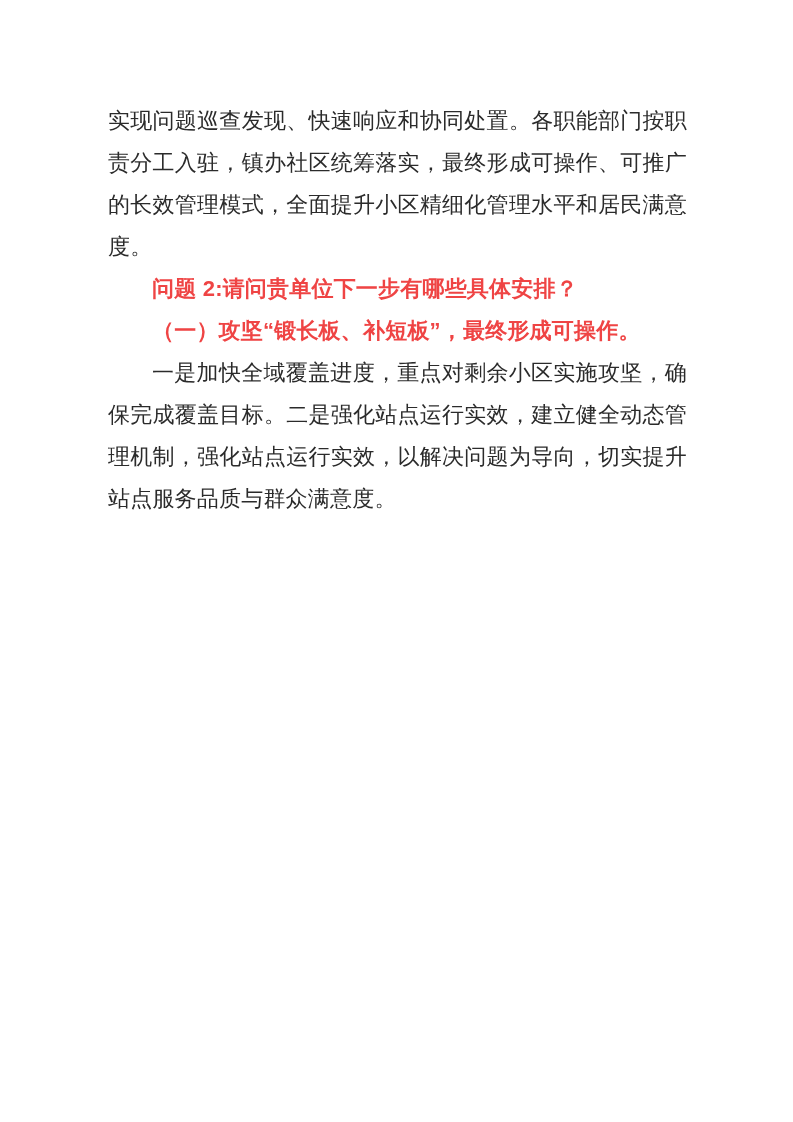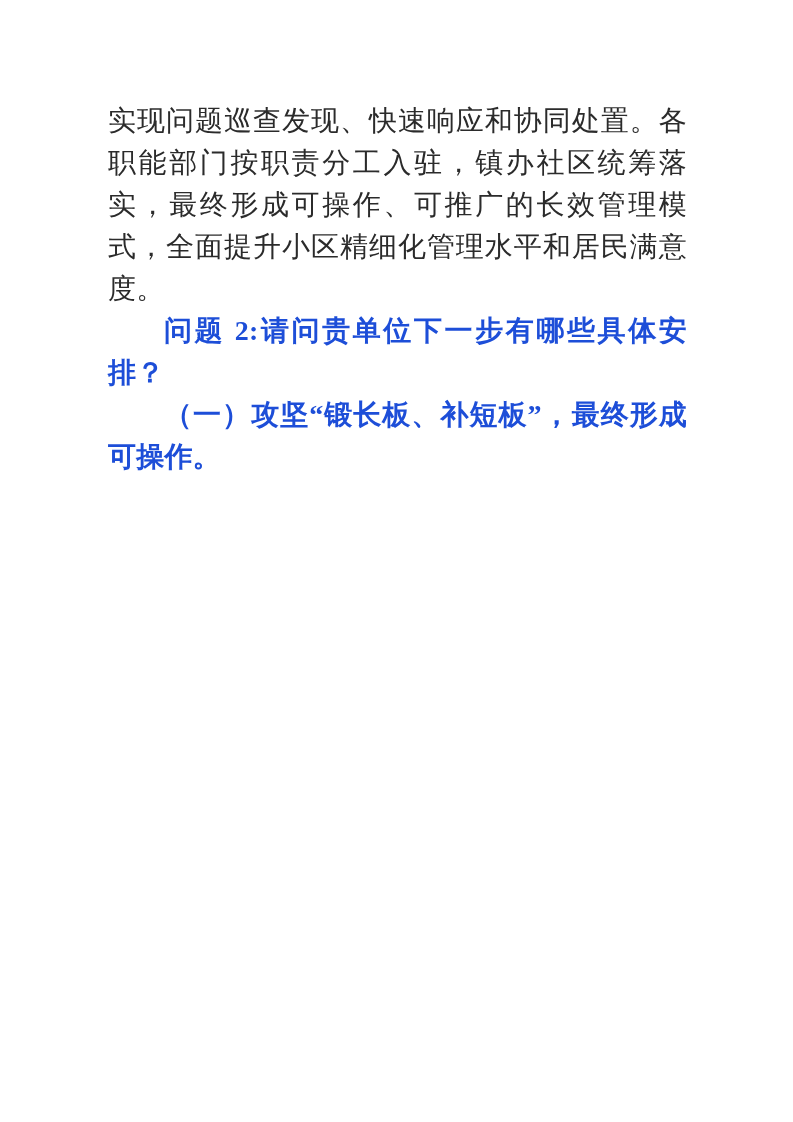--- a/index.html
+++ b/index.html
@@ -12,42 +12,43 @@
     width: 793px;
     height: 1122px;
     background: #ffffff;
     overflow: hidden;
   }
   .doc {
     box-sizing: border-box;
     width: 100%;
     height: 100%;
     padding: 100px 106px 40px 108px;
-    font-family: Liberation Serif, serif;
-    font-size: 28px;
+    font-family: Liberation Sans, sans-serif;
+    font-size: 22px;
     line-height: 42px;
     color: #2b2b2b;
     text-align: justify;
     text-justify: inter-ideograph;
     letter-spacing: 0.2px;
   }
   .para {
     margin: 0;
     text-indent: 2em;
   }
   .para.continuation {
     text-indent: 0;
   }
   .para.heading {
     font-weight: bold;
-    color: #1d4ed8;
+    color: #ef4444;
   }
 </style>
 </head>
 <body>
 
 <div class="page">
   <main class="doc" id="doc-body">
       <p class="para body continuation">实现问题巡查发现、快速响应和协同处置。各职能部门按职责分工入驻，镇办社区统筹落实，最终形成可操作、可推广的长效管理模式，全面提升小区精细化管理水平和居民满意度。</p>
       <p class="para heading">问题 2:请问贵单位下一步有哪些具体安排？</p>
       <p class="para heading">（一）攻坚“锻长板、补短板”，最终形成可操作。</p>
+      <p class="para body">一是加快全域覆盖进度，重点对剩余小区实施攻坚，确保完成覆盖目标。二是强化站点运行实效，建立健全动态管理机制，强化站点运行实效，以解决问题为导向，切实提升站点服务品质与群众满意度。</p>
     </main>
 </div>
 
 </body></html>

